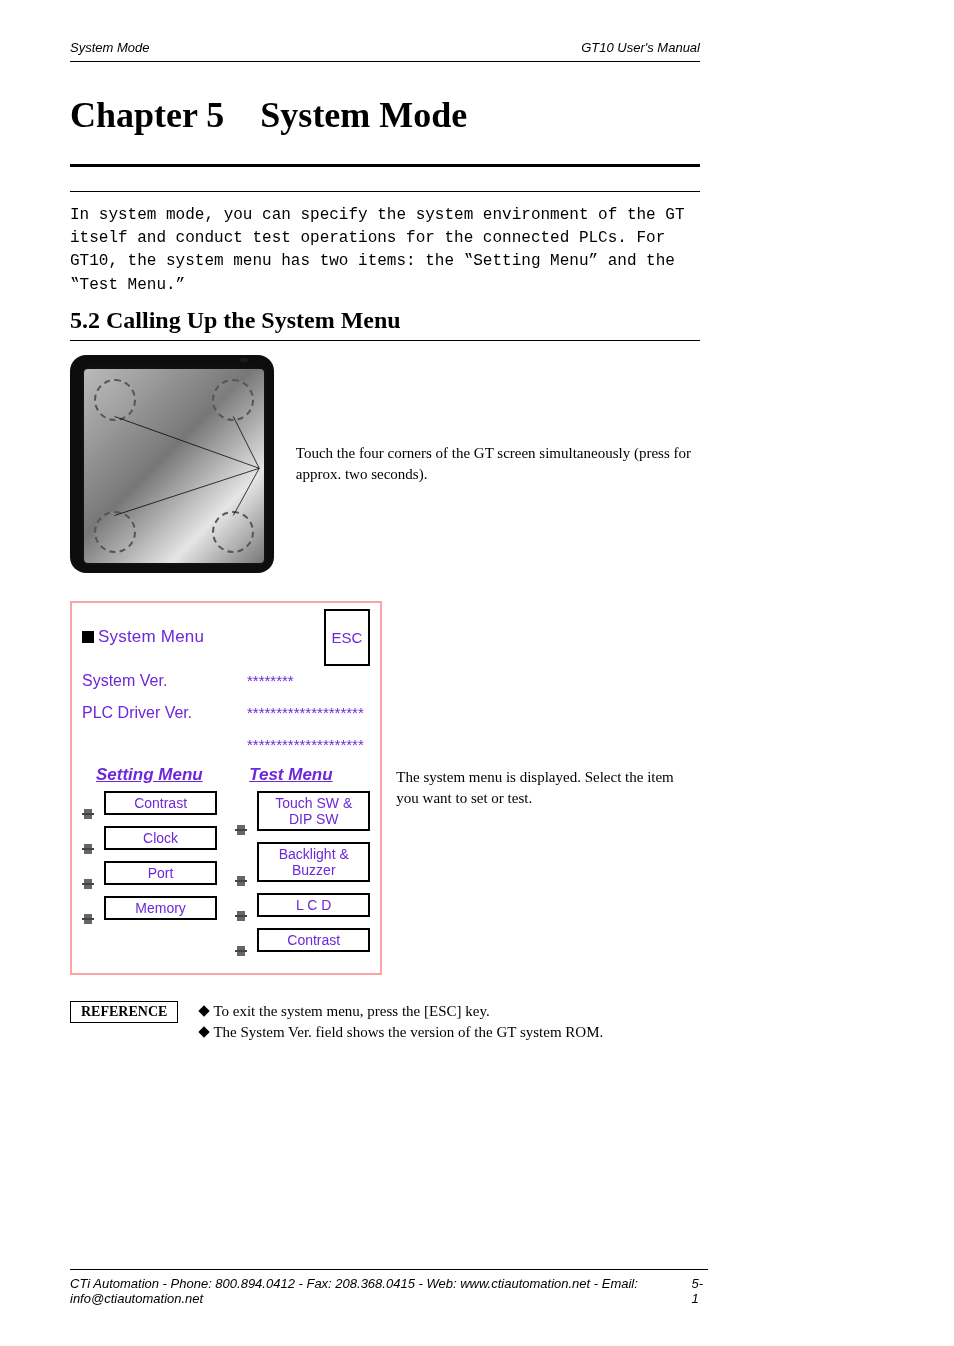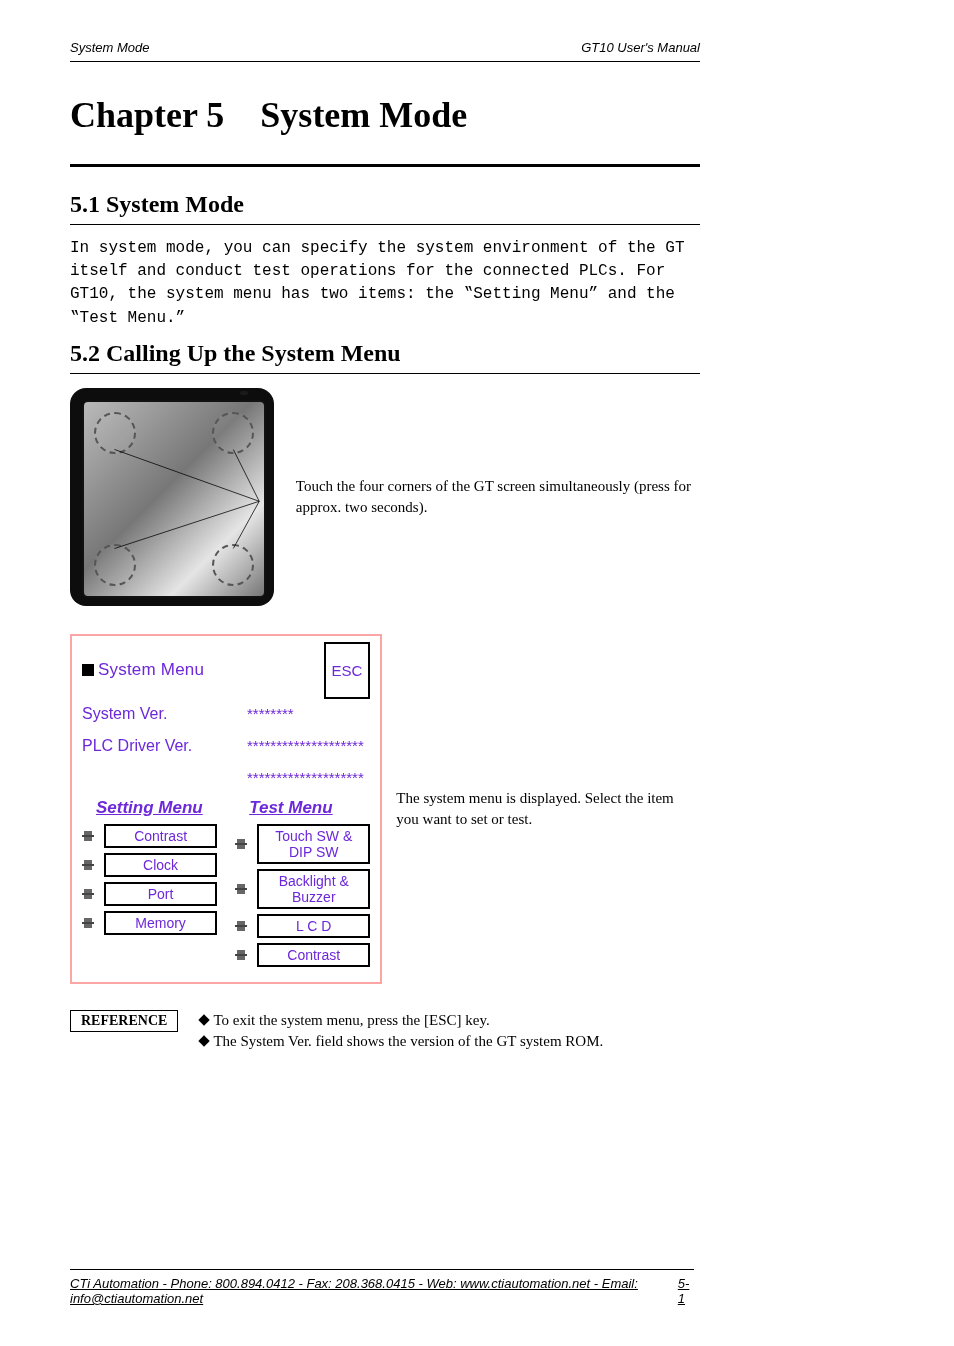--- a/index.html
+++ b/index.html
@@ -163,23 +163,23 @@
   .sm-col-title {
     font-style: italic;
     font-weight: bold;
     text-decoration: underline;
     font-size: 17px;
     margin-bottom: 6px;
     padding-left: 14px;
   }
   .sm-item {
     display: flex;
-    align-items: center;
+    align-items: flex-end;
     gap: 10px;
-    margin-bottom: 5px;
+    margin-bottom: 11px;
   }
   .sm-scroll {
     width: 10px;
     border: 1px solid #444;
     background: #fff;
     position: relative;
     flex-shrink: 0;
   }
   .sm-scroll::before,
   .sm-scroll::after {
@@ -238,23 +238,22 @@
   .footer-row {
     display: flex;
     justify-content: space-between;
     font-family: Arial, Helvetica, sans-serif;
     font-size: 13px;
     font-style: italic;
     margin-top: 6px;
   }
   .footer-wrap {
     position: absolute;
-    left: 70px; right: 76px;
+    left: 70px; right: 62px;
     bottom: 40px;
-    text-decoration: underline;
   }
 </style>
 </head>
 <body>
 
 <div class="page">
 
   <div class="header-row">
     <div class="header-left">System Mode</div>
     <div class="header-right">GT10 User's Manual</div>
@@ -262,21 +261,20 @@
   <hr class="rule-thin">
 
   <div class="chapter-title">
     <span>Chapter 5</span>
     &nbsp;&nbsp;
     <span>System Mode</span>
   </div>
   <hr class="rule-thick">
 
   <div style="height:24px"></div>
-  <div class="section-title">5.1 System Mode</div>
   <hr class="rule-thin">
   <div class="para">In system mode, you can specify the system environment of the GT itself and conduct test operations for the connected PLCs. For GT10, the system menu has two items: the ‟Setting Menu” and the ‟Test Menu.”</div>
 
   <div class="section-title">5.2 Calling Up the System Menu</div>
   <hr class="rule-thin">
 
   <div class="device-area">
     <div class="device-outer">
       <div class="led"></div>
       <div class="device-inner">

